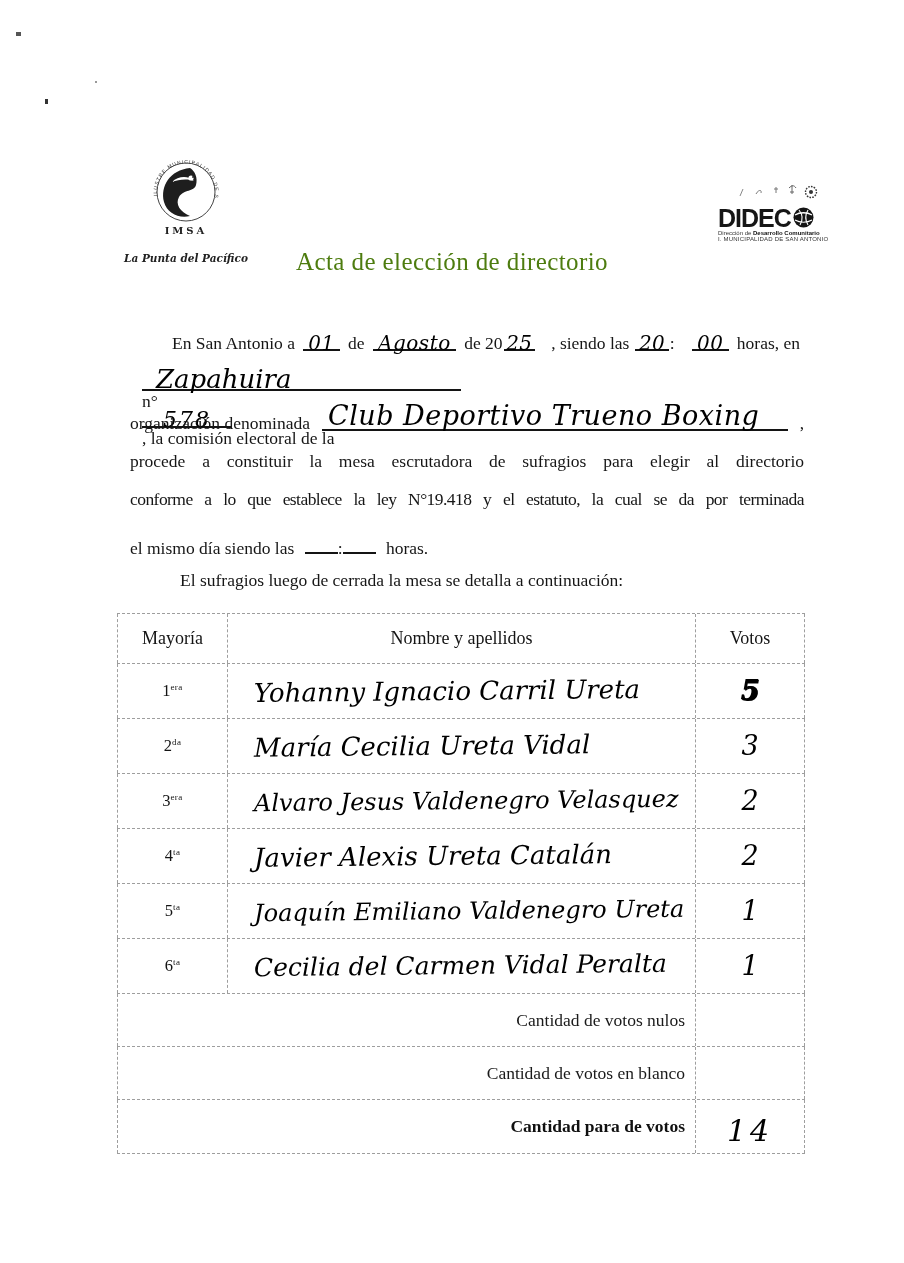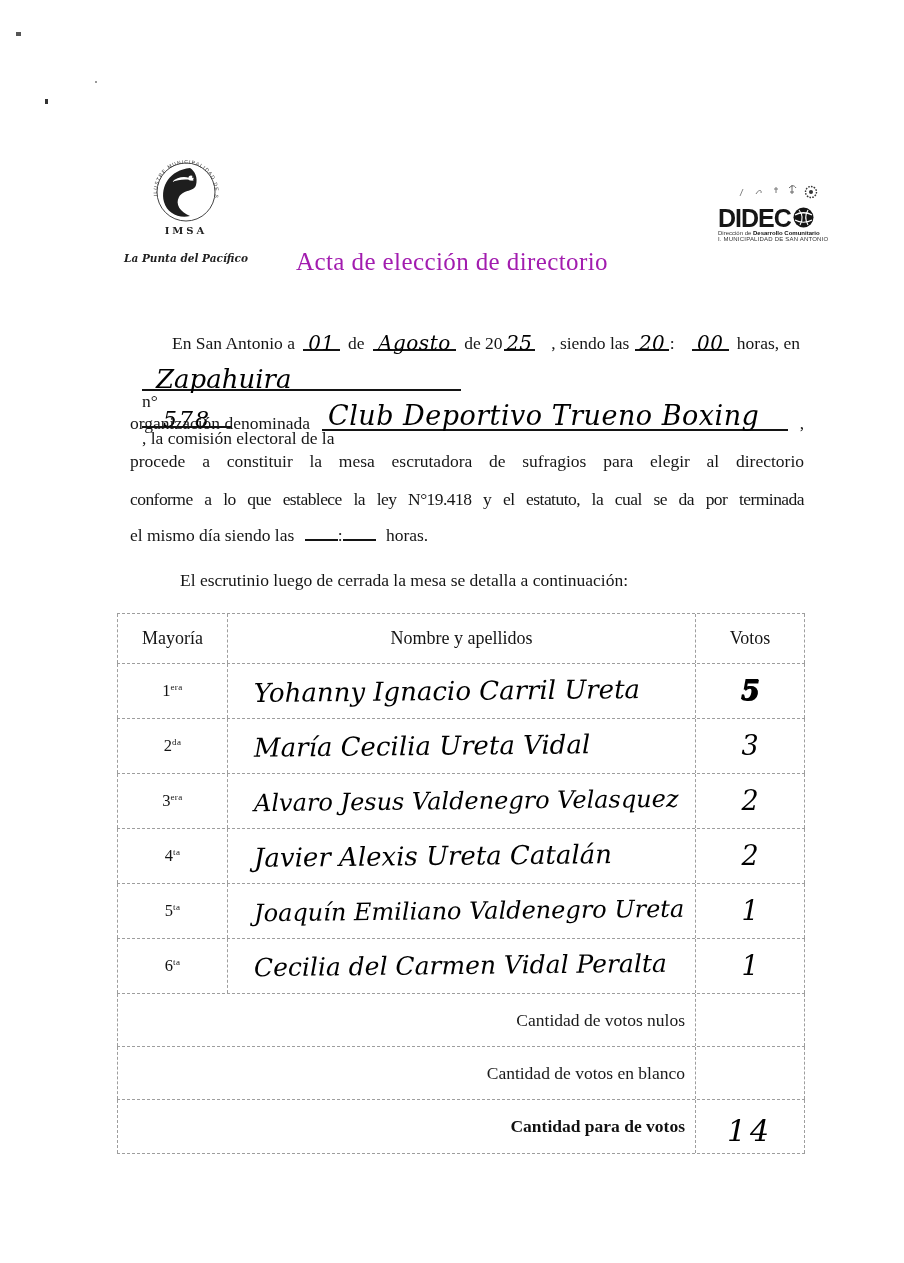--- a/index.html
+++ b/index.html
@@ -17,21 +17,21 @@
 
   
   .dideco{position:absolute;left:694px;top:180px;width:124px;margin-left:24px;}
   .dideco-word{display:flex;align-items:center;margin-top:2px;}
   .dideco-text{font-family:"Liberation Sans",sans-serif;font-weight:bold;font-size:25px;letter-spacing:-1px;color:#161616;line-height:22px;}
   .dideco-sub1{font-size:6px;color:#333;margin-top:1px;white-space:nowrap;font-family:"Liberation Sans",sans-serif;}
   .dideco-sub1 b{color:#111;}
   .dideco-sub2{font-size:6px;color:#333;letter-spacing:.2px;white-space:nowrap;font-family:"Liberation Sans",sans-serif;}
 
   
-  .title{position:absolute;top:248px;left:0;width:904px;text-align:center;font-size:25px;letter-spacing:.4px;color:#a21caf;}
+  .title{position:absolute;top:248px;left:0;width:904px;text-align:center;font-size:25px;letter-spacing:.4px;color:#4d7c0f;}
 
   
   .line{position:absolute;left:130px;width:674px;font-size:17.5px;color:#161616;}
   .flexline{display:flex;align-items:baseline;}
   .seg{white-space:nowrap;}
   .m{margin:0 4px;}
   .mr0{margin-right:0;}
   .ml0{margin-left:16px;}
   .indent{display:inline-block;width:38px;flex:0 0 38px;}
   .blank{border-bottom:2px solid #141414;display:inline-flex;align-items:flex-end;justify-content:center;}
@@ -157,27 +157,27 @@
     <span class="seg">organización denominada</span>
     <span class="blank" style="flex:1;margin:0 12px;justify-content:flex-start;padding-left:6px;">
         <span class="hw hw-org">Club Deportivo Trueno Boxing</span>
       </span>
     <span class="seg">,</span>
   </div>
 
   <div class="line just" style="top:451px;">procede a constituir la mesa escrutadora de sufragios para elegir al directorio</div>
   <div class="line just tight" style="top:489px;">conforme a lo que establece la ley N°19.418 y el estatuto, la cual se da por terminada</div>
 
-  <div class="line" style="top:525px;">
+  <div class="line" style="top:538px;">
     <span class="seg">el mismo día siendo las</span>
     <span class="smallblank" style="margin-left:6px;"></span><span class="seg">:</span><span class="smallblank" style="margin-right:6px;"></span>
     <span class="seg">horas.</span>
   </div>
 
-  <div class="line" style="top:570px;padding-left:50px;box-sizing:border-box;">El escrutinio luego de cerrada la mesa se detalla a continuación:</div>
+  <div class="line" style="top:570px;padding-left:50px;box-sizing:border-box;">El sufragios luego de cerrada la mesa se detalla a continuación:</div>
 
   <div class="tbl">
 
     <div class="tr tr-head">
       <div class="c1 th">Mayoría</div>
       <div class="c2 th" style="justify-content:center;padding-left:0;">Nombre y apellidos</div>
       <div class="c3 th">Votos</div>
     </div>
 
     <div class="tr tr-data">

